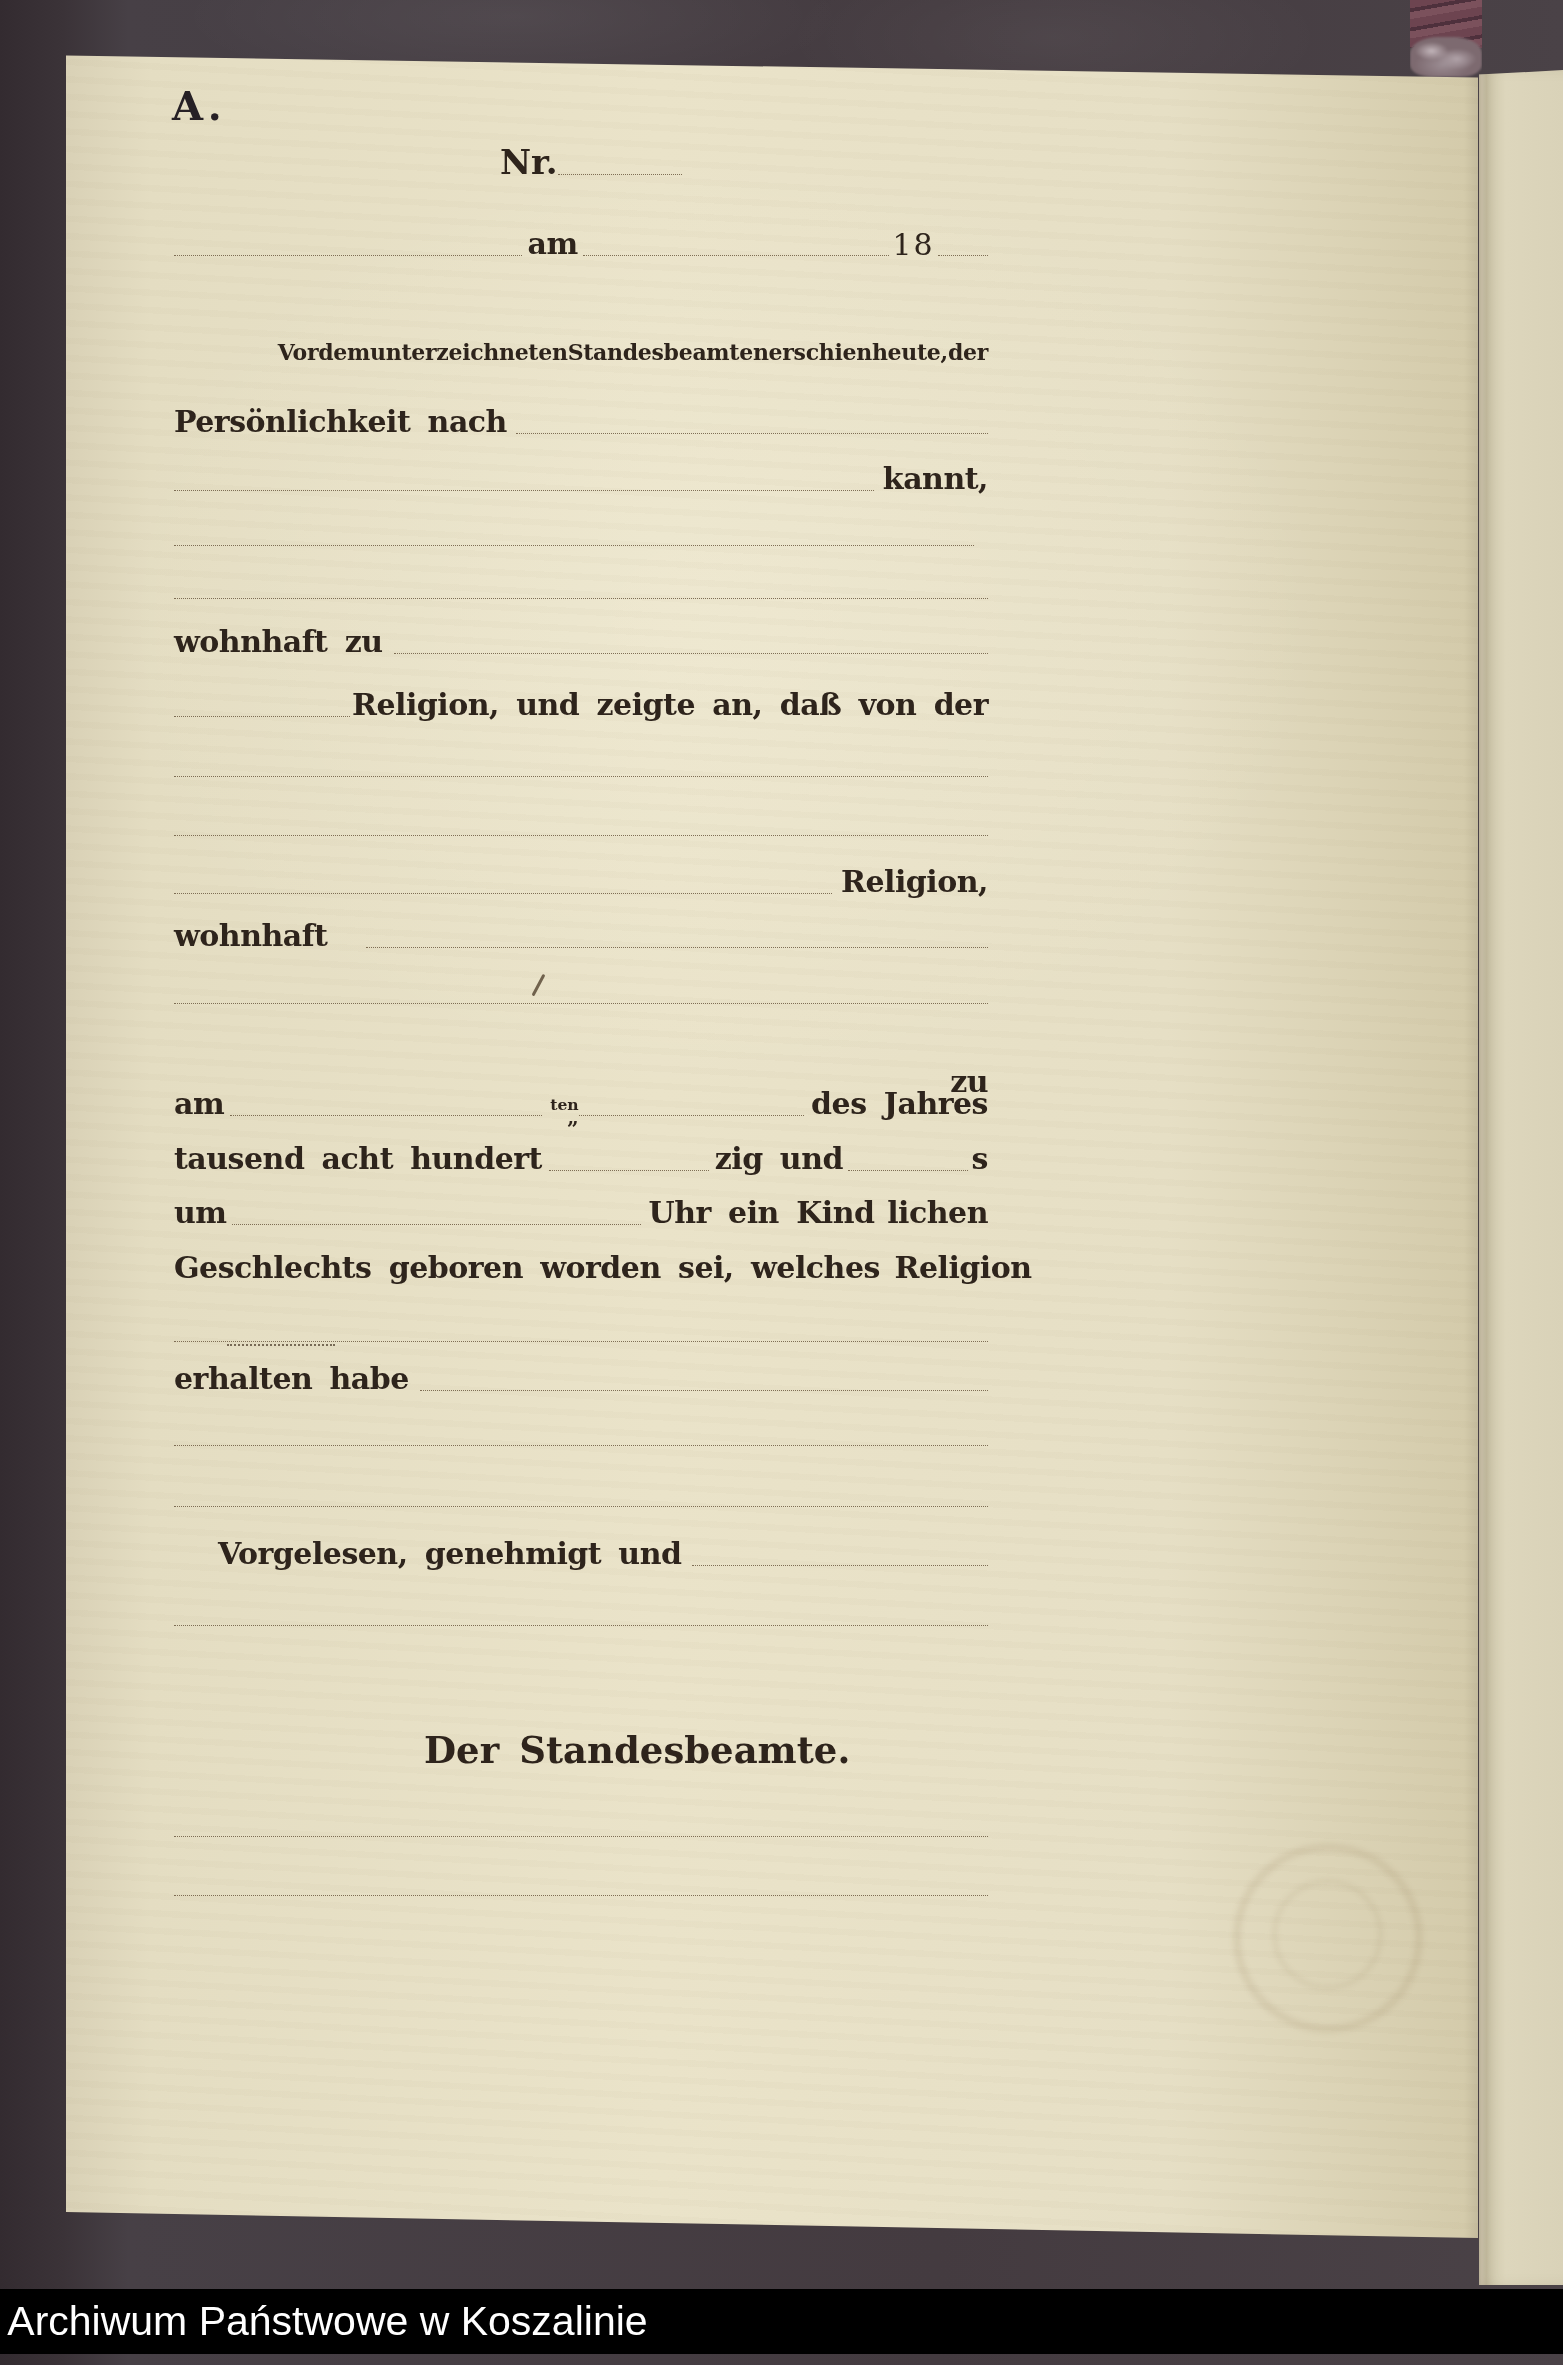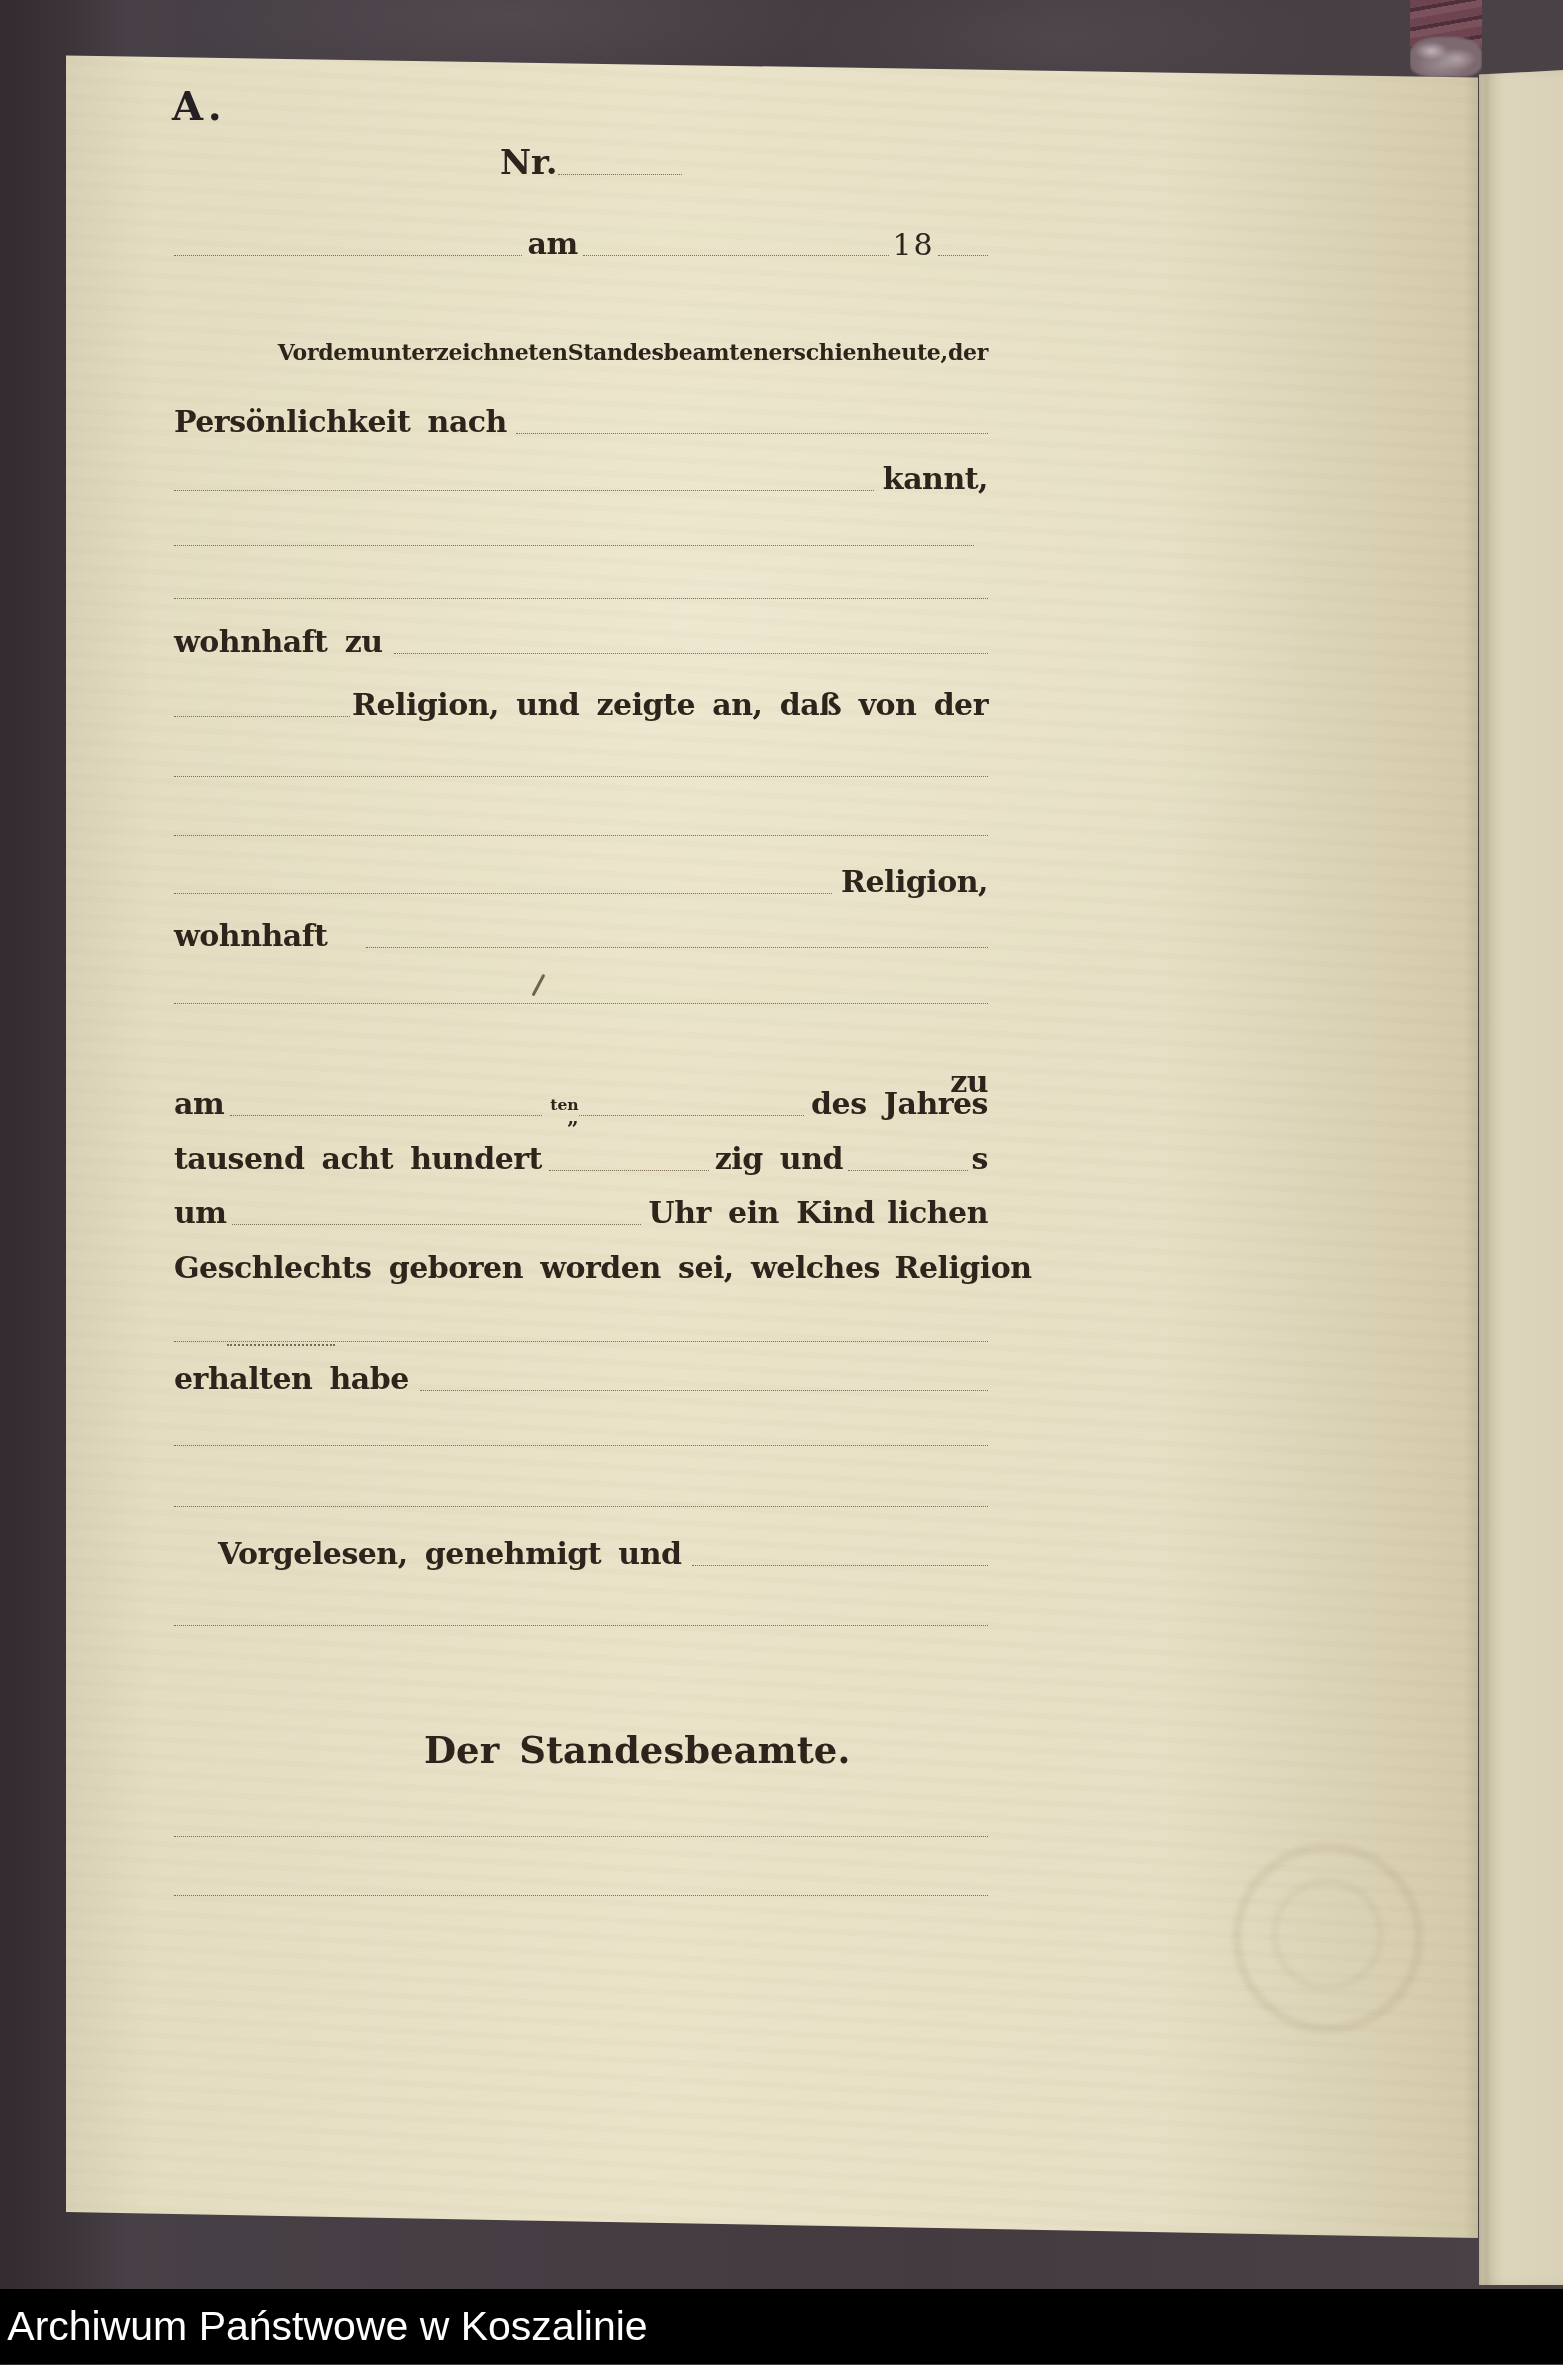--- a/index.html
+++ b/index.html
@@ -72,21 +72,21 @@
   .title-row{position:absolute;left:358px;top:1682px;width:303px;text-align:center;}
   
   .pen-tick{position:absolute;left:471px;top:923px;width:2.8px;height:24px;background:#53422e;
             border-radius:1.8px;transform:rotate(28deg);opacity:.8;}
   .retrace{position:absolute;left:161px;top:1294px;width:108px;border-bottom:2.8px dotted #4a3a28;opacity:.7;}
   .stamp{position:absolute;left:1167px;top:1793px;width:174px;height:174px;border-radius:50%;
          border:8.3px solid rgba(130,100,60,.10);filter:blur(2.8px);}
   .stamp-inner{position:absolute;left:31px;top:27.5px;width:101px;height:101px;border-radius:50%;
          border:5.5px solid rgba(130,100,60,.08);}
   
-  .footer-bar{position:absolute;left:0;top:2289px;width:1563px;height:75px;background:var(--footer-bg);
+  .footer-bar{position:absolute;left:0;top:2289px;width:1563px;height:65px;background:var(--footer-bg);
               display:flex;align-items:center;}
   .footer-label{font-family:"Liberation Sans",sans-serif;font-size:41px;color:var(--footer-text);
                 margin-left:7.3px;letter-spacing:0;}
 </style>
 </head>
 <body>
 
 <div class="canvas">
 
   <div class="endband">

